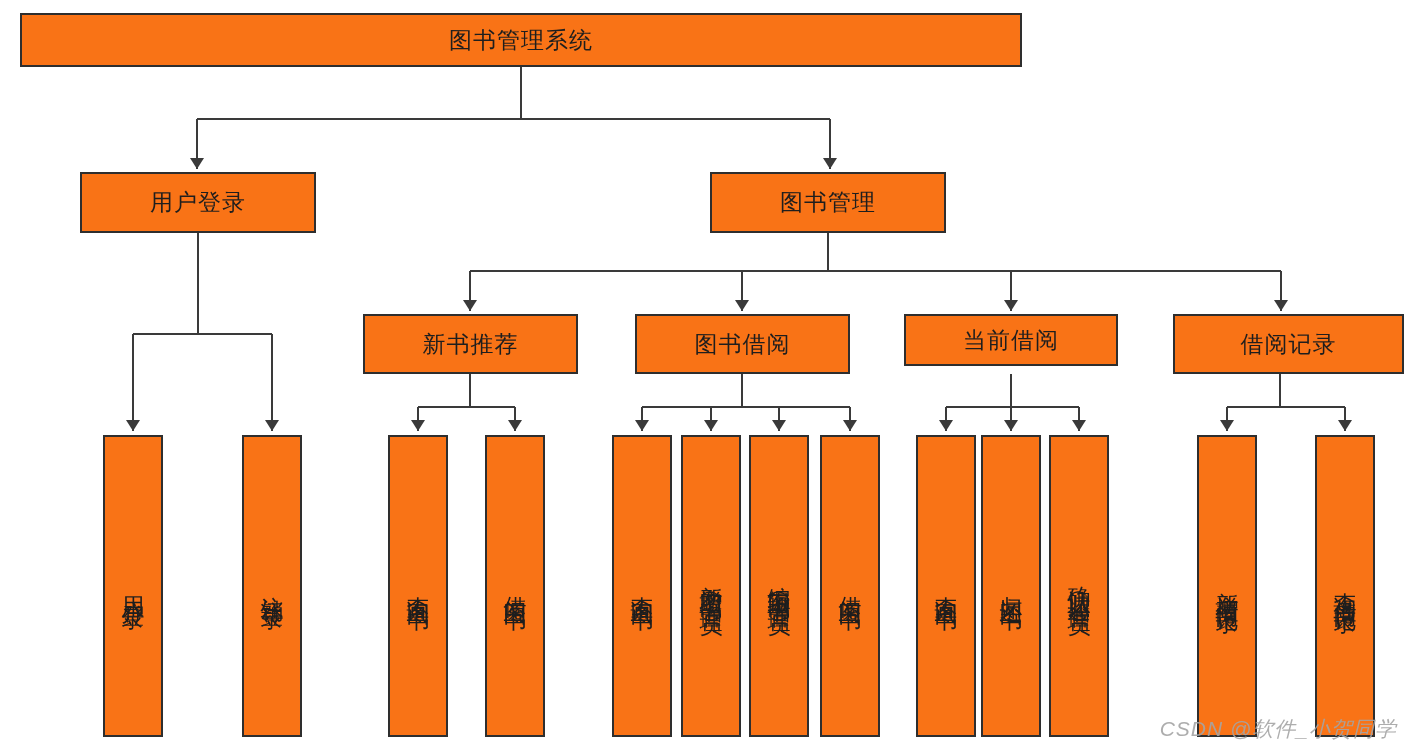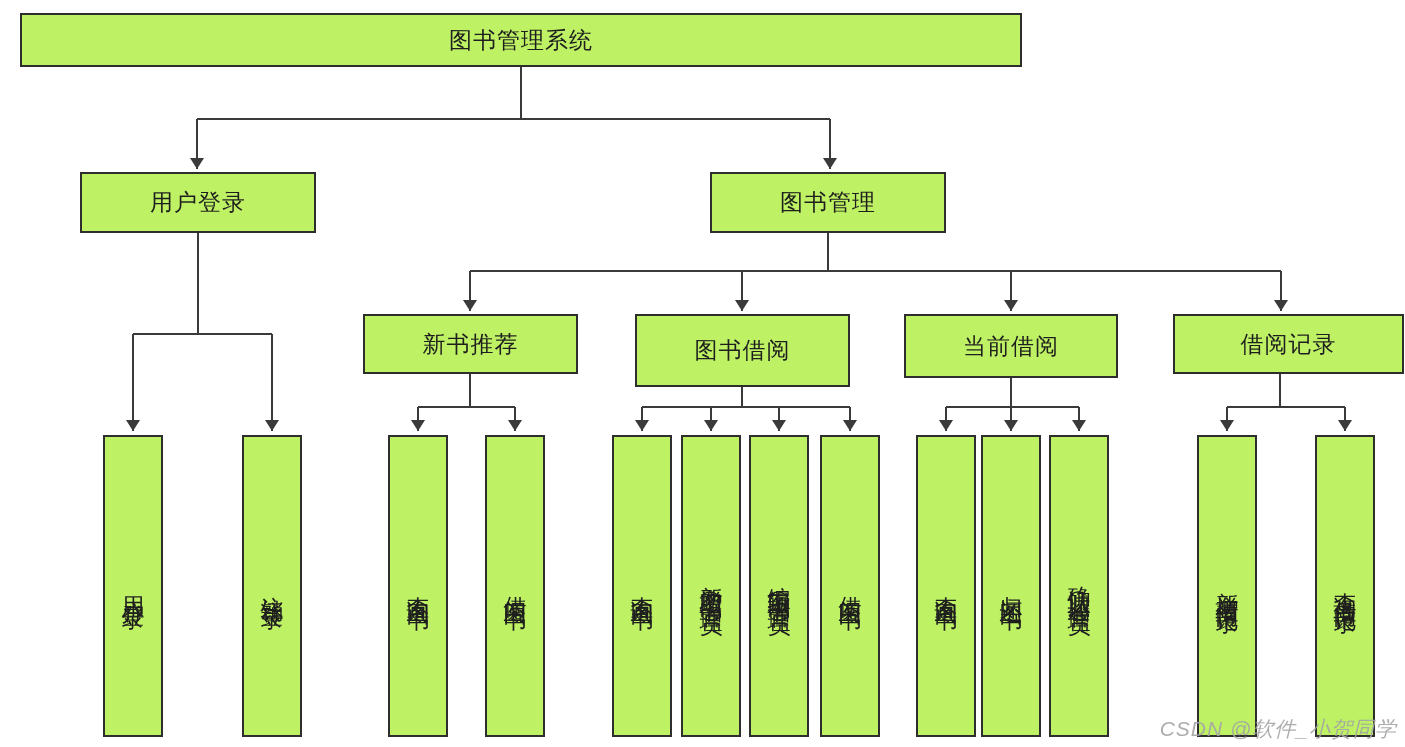--- a/index.html
+++ b/index.html
@@ -2,21 +2,21 @@
 <html><head>
 <meta charset="utf-8">
 <style>
   html,body{margin:0;padding:0;background:#ffffff;}
   .canvas{
     position:relative;width:1405px;height:747px;background:#ffffff;
     font-family:"Liberation Sans","DejaVu Sans",sans-serif;overflow:hidden;
   }
   .wires{position:absolute;left:0;top:0;z-index:1;}
   .box{
-    position:absolute;box-sizing:border-box;background:#bef264;
+    position:absolute;box-sizing:border-box;background:#f97316;
     border:2px solid #2e2e2e;display:flex;align-items:center;justify-content:center;
     z-index:2;color:#1e1e1e;
   }
   .h{font-size:23px;letter-spacing:1px;white-space:nowrap;}
   .v{
     writing-mode:vertical-rl;text-orientation:mixed;
     font-size:23px;letter-spacing:4px;line-height:1;
   }
   .watermark{
     position:absolute;right:8px;bottom:4px;z-index:3;
@@ -72,24 +72,24 @@
   <div class="box h" style="left:80px;top:172px;width:236px;height:61px">
     <span>用户登录</span>
   </div>
   <div class="box h" style="left:363px;top:314px;width:215px;height:60px">
     <span>新书推荐</span>
   </div>
 
   <div class="box h" style="left:710px;top:172px;width:236px;height:61px">
     <span>图书管理</span>
   </div>
-  <div class="box h" style="left:635px;top:314px;width:215px;height:73px">
+  <div class="box h" style="left:635px;top:314px;width:215px;height:60px">
     <span>图书借阅</span>
   </div>
-  <div class="box h" style="left:904px;top:314px;width:214px;height:64px">
+  <div class="box h" style="left:904px;top:314px;width:214px;height:52px">
     <span>当前借阅</span>
   </div>
   <div class="box h" style="left:1173px;top:314px;width:231px;height:60px">
     <span>借阅记录</span>
   </div>
 
   <div class="box v" style="left:103px;top:435px;width:60px;height:302px">
     <span>用户登录</span>
   </div>
   <div class="box v" style="left:242px;top:435px;width:60px;height:302px">

